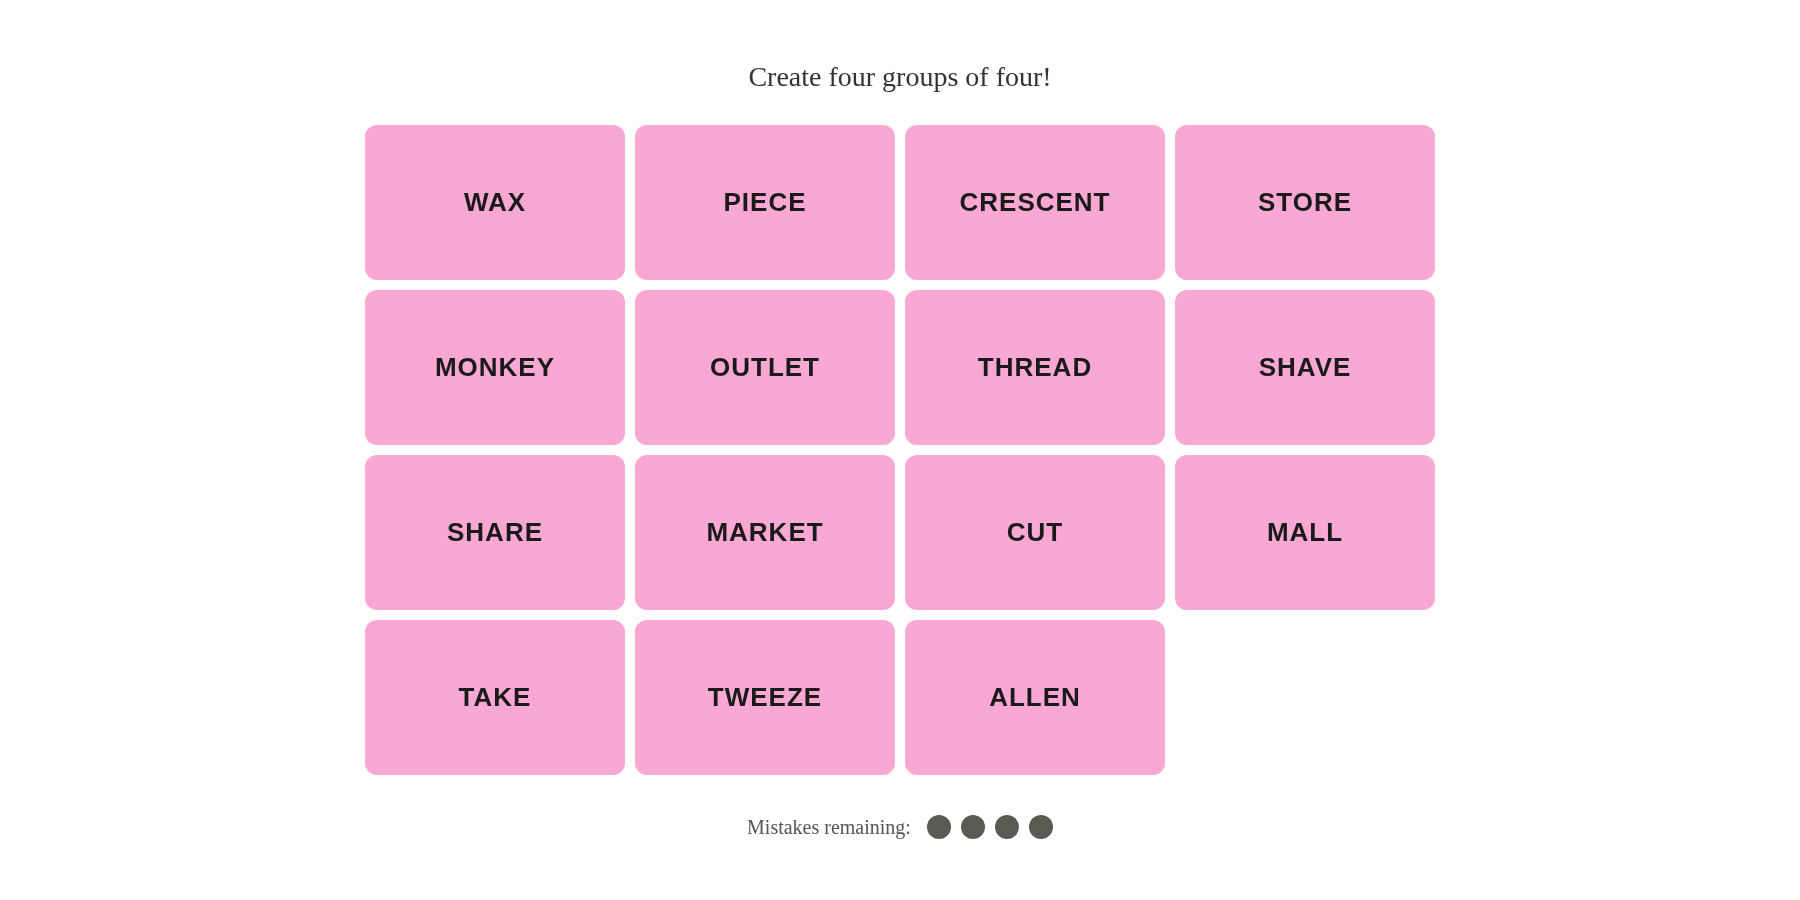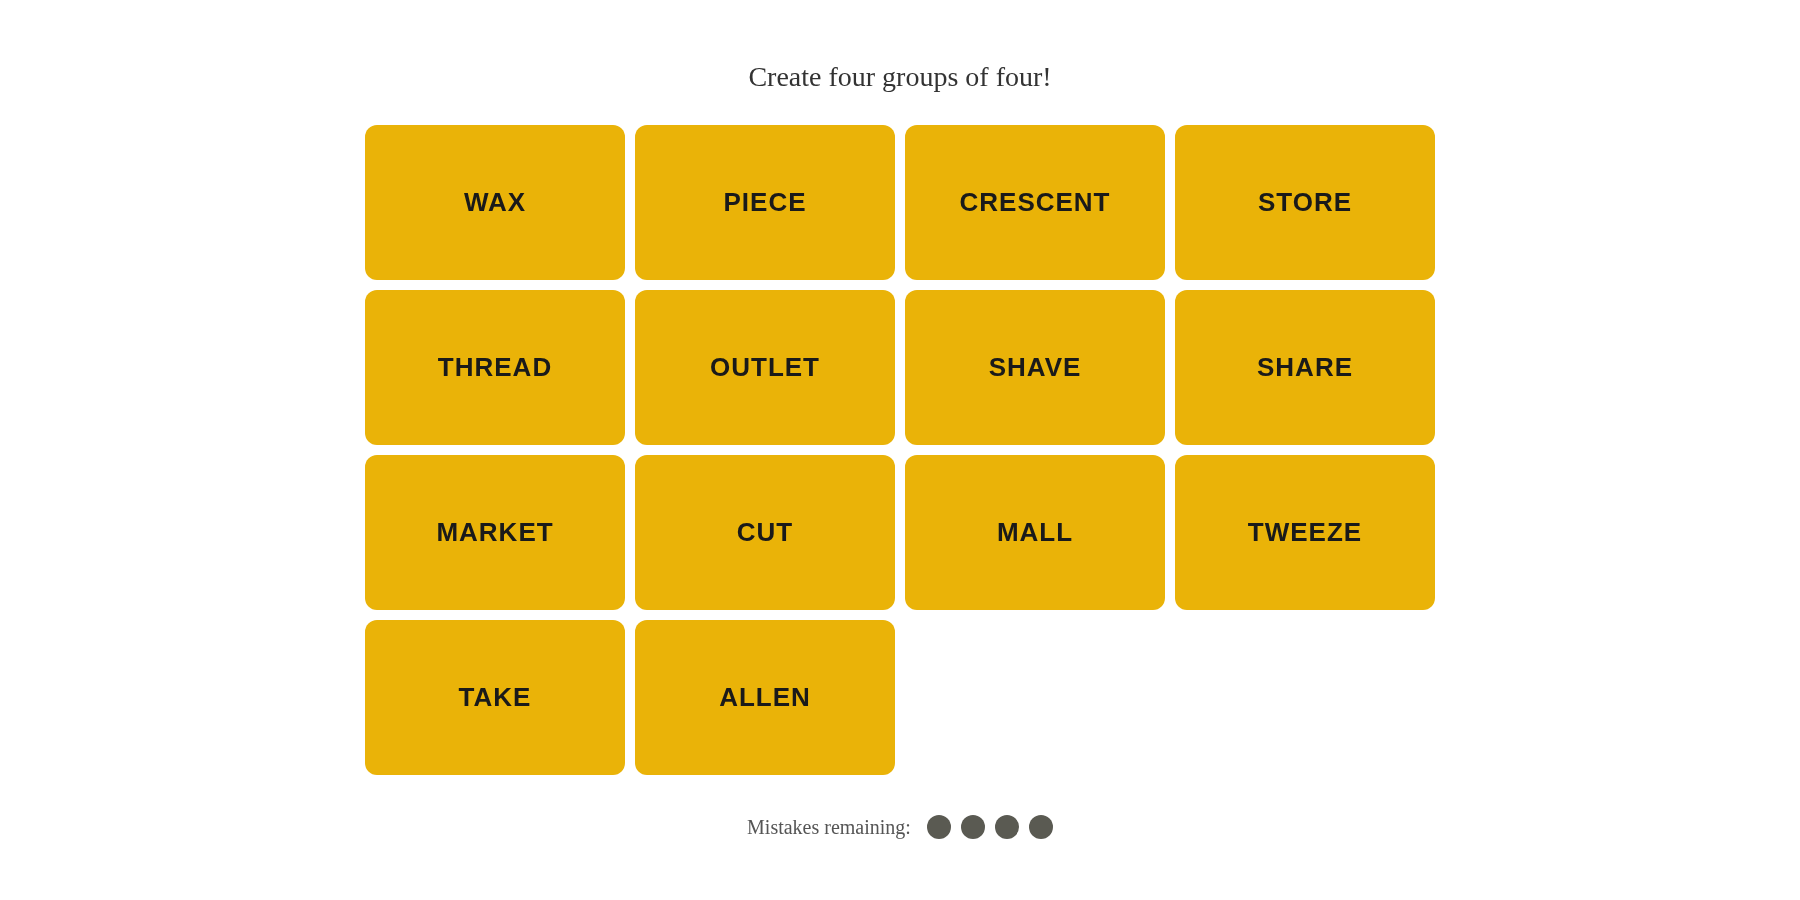--- a/index.html
+++ b/index.html
@@ -28,21 +28,21 @@
 
     .grid {
       display: grid;
       grid-template-columns: repeat(4, 260px);
       grid-template-rows: repeat(4, 155px);
       gap: 10px;
       margin-bottom: 40px;
     }
 
     .tile {
-      background-color: #eab308;
+      background-color: #f9a8d4;
       border-radius: 12px;
       display: flex;
       align-items: center;
       justify-content: center;
       cursor: pointer;
       user-select: none;
       transition: background-color 0.15s;
     }
 
     .tile-label {
@@ -91,45 +91,48 @@
     <div class="tile">
       <span class="tile-label">PIECE</span>
     </div>
     <div class="tile">
       <span class="tile-label">CRESCENT</span>
     </div>
     <div class="tile">
       <span class="tile-label">STORE</span>
     </div>
     <div class="tile">
-      <span class="tile-label">THREAD</span>
+      <span class="tile-label">MONKEY</span>
     </div>
     <div class="tile">
       <span class="tile-label">OUTLET</span>
+    </div>
+    <div class="tile">
+      <span class="tile-label">THREAD</span>
     </div>
     <div class="tile">
       <span class="tile-label">SHAVE</span>
     </div>
     <div class="tile">
       <span class="tile-label">SHARE</span>
     </div>
     <div class="tile">
       <span class="tile-label">MARKET</span>
     </div>
     <div class="tile">
       <span class="tile-label">CUT</span>
     </div>
     <div class="tile">
       <span class="tile-label">MALL</span>
     </div>
     <div class="tile">
-      <span class="tile-label">TWEEZE</span>
+      <span class="tile-label">TAKE</span>
     </div>
     <div class="tile">
-      <span class="tile-label">TAKE</span>
+      <span class="tile-label">TWEEZE</span>
     </div>
     <div class="tile">
       <span class="tile-label">ALLEN</span>
     </div>
   </div>
 
 <div class="mistakes-row">
   <span class="mistakes-label">Mistakes remaining:</span>
   <div class="mistakes-dots" id="dots-container">
   <div class="dot"></div>

